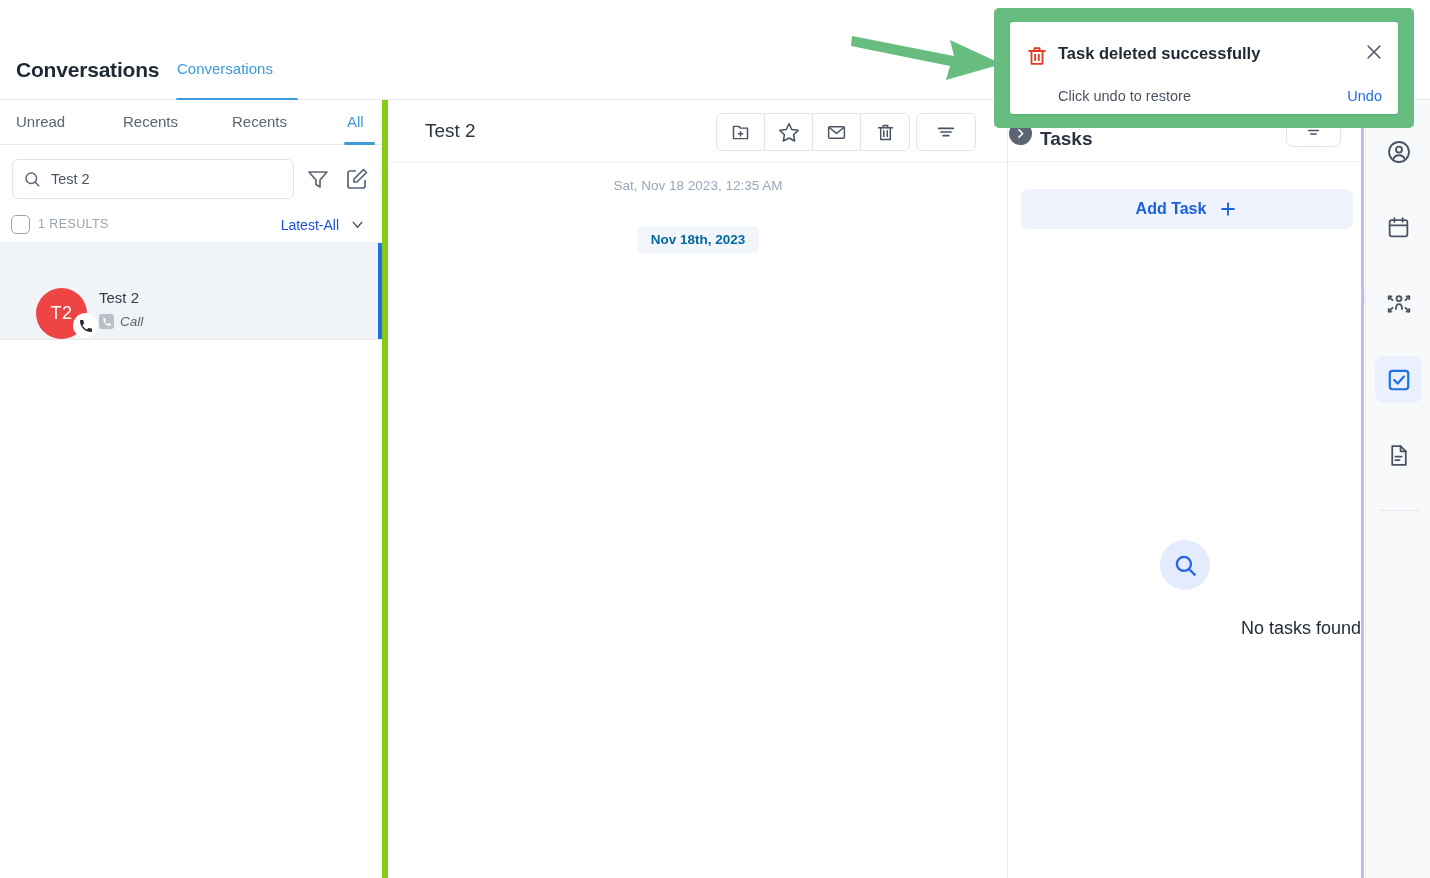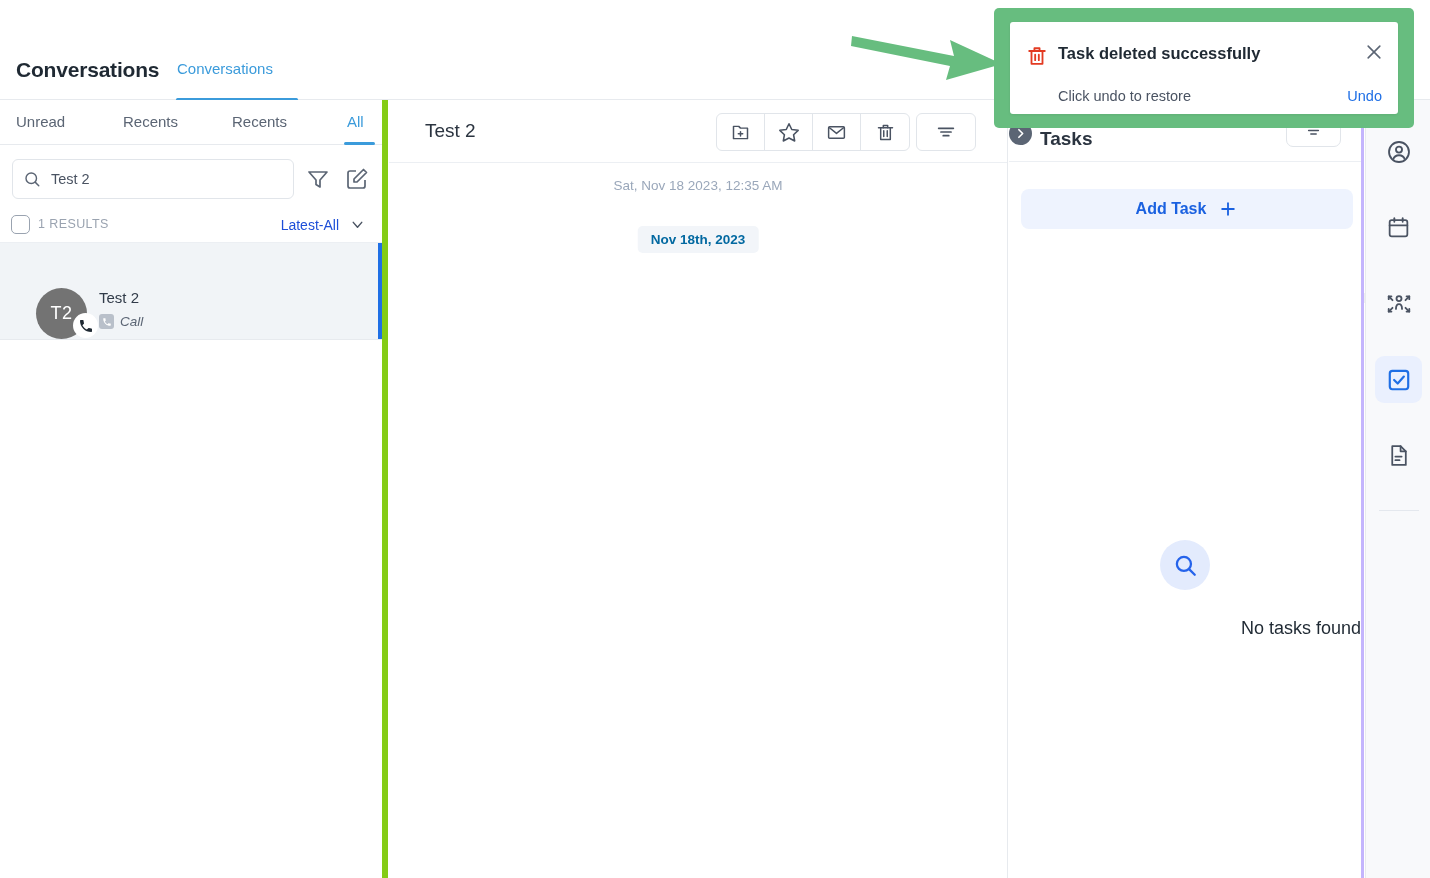--- a/index.html
+++ b/index.html
@@ -74,21 +74,21 @@
   .conv-item {
     position:relative; height:97px; background:#f1f4f7;
     border-bottom:1px solid #e7eaee; cursor:pointer;
   }
   .conv-item::after{
     content:""; position:absolute; right:0; top:0; width:4px; height:100%;
     background:#1f6fe5;
   }
   .avatar {
     position:absolute; left:36px; top:288px; width:51px; height:51px;
-    border-radius:50%; background:#737373; color:#fff;
+    border-radius:50%; background:#ef4444; color:#fff;
     display:flex; align-items:center; justify-content:center;
     font-size:18px; letter-spacing:0.5px;
   }
   .avatar-badge{
     position:absolute; left:73px; top:313px; width:25px; height:25px;
     border-radius:50%; background:#fff;
     display:flex; align-items:center; justify-content:center;
   }
   .conv-name{ position:absolute; left:99px; top:289px; font-size:15px; color:#313b49; }
   .conv-sub{ position:absolute; left:99px; top:314px; display:flex; align-items:center; gap:6px; }

